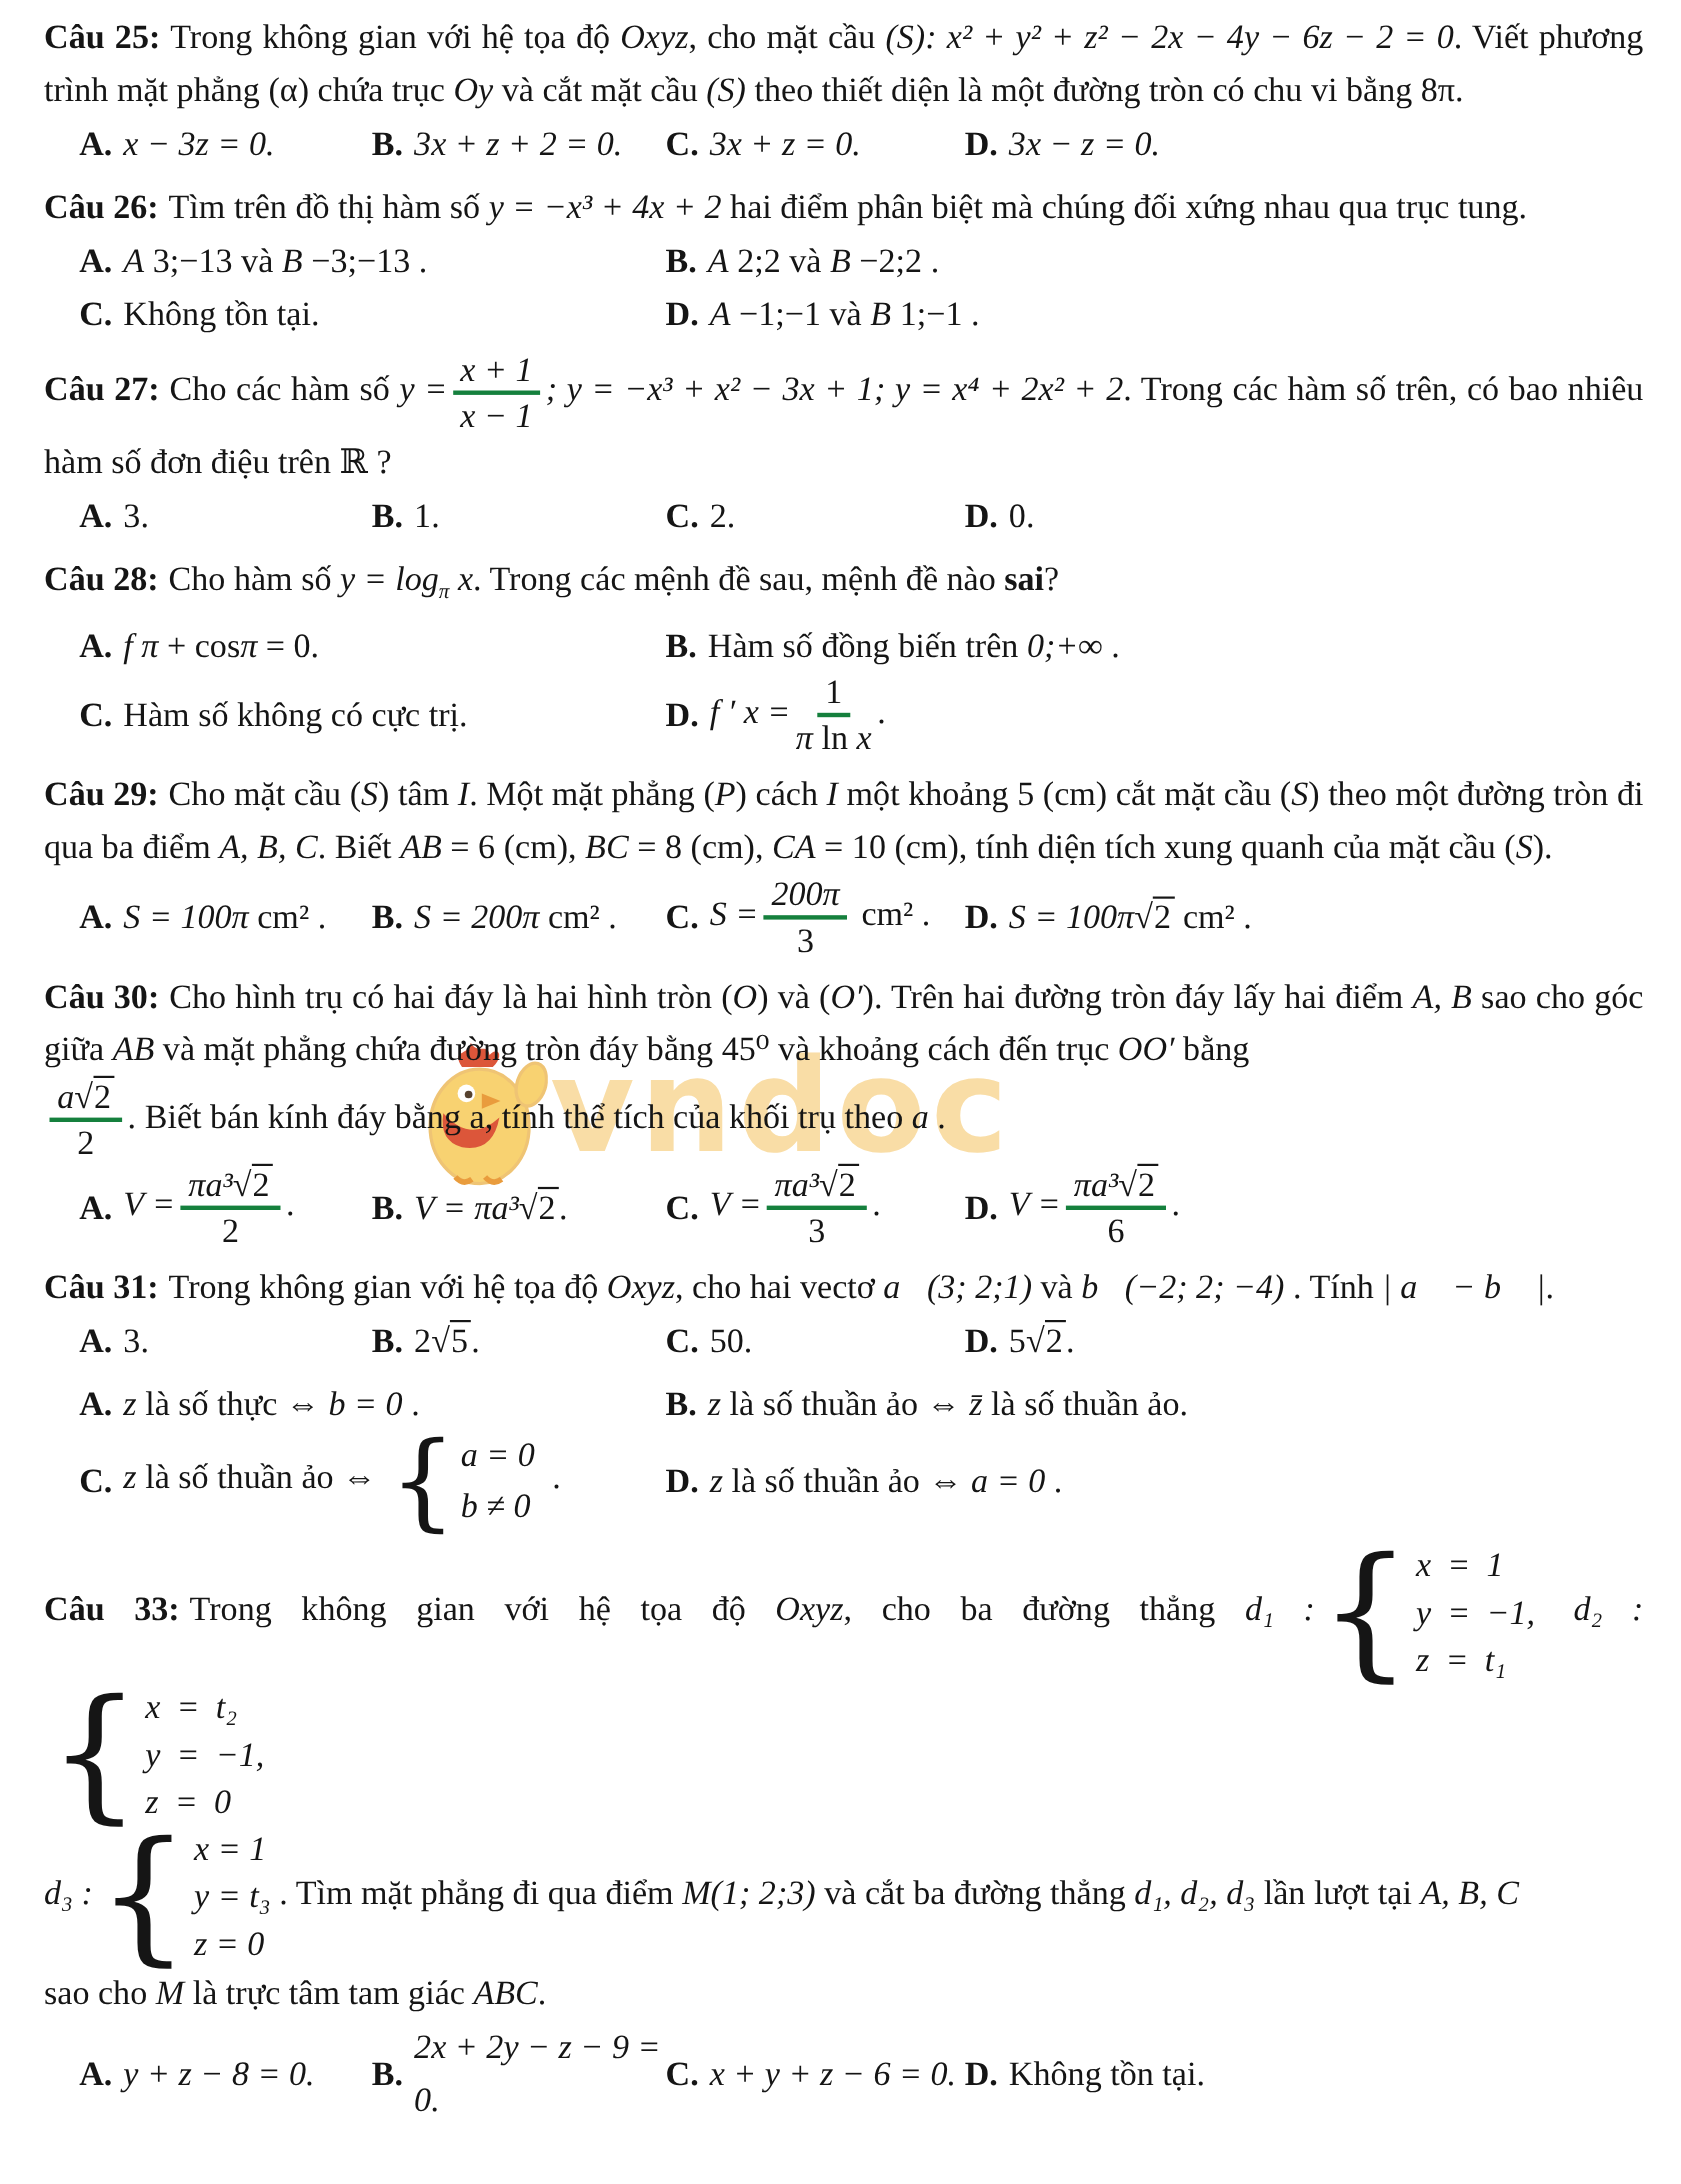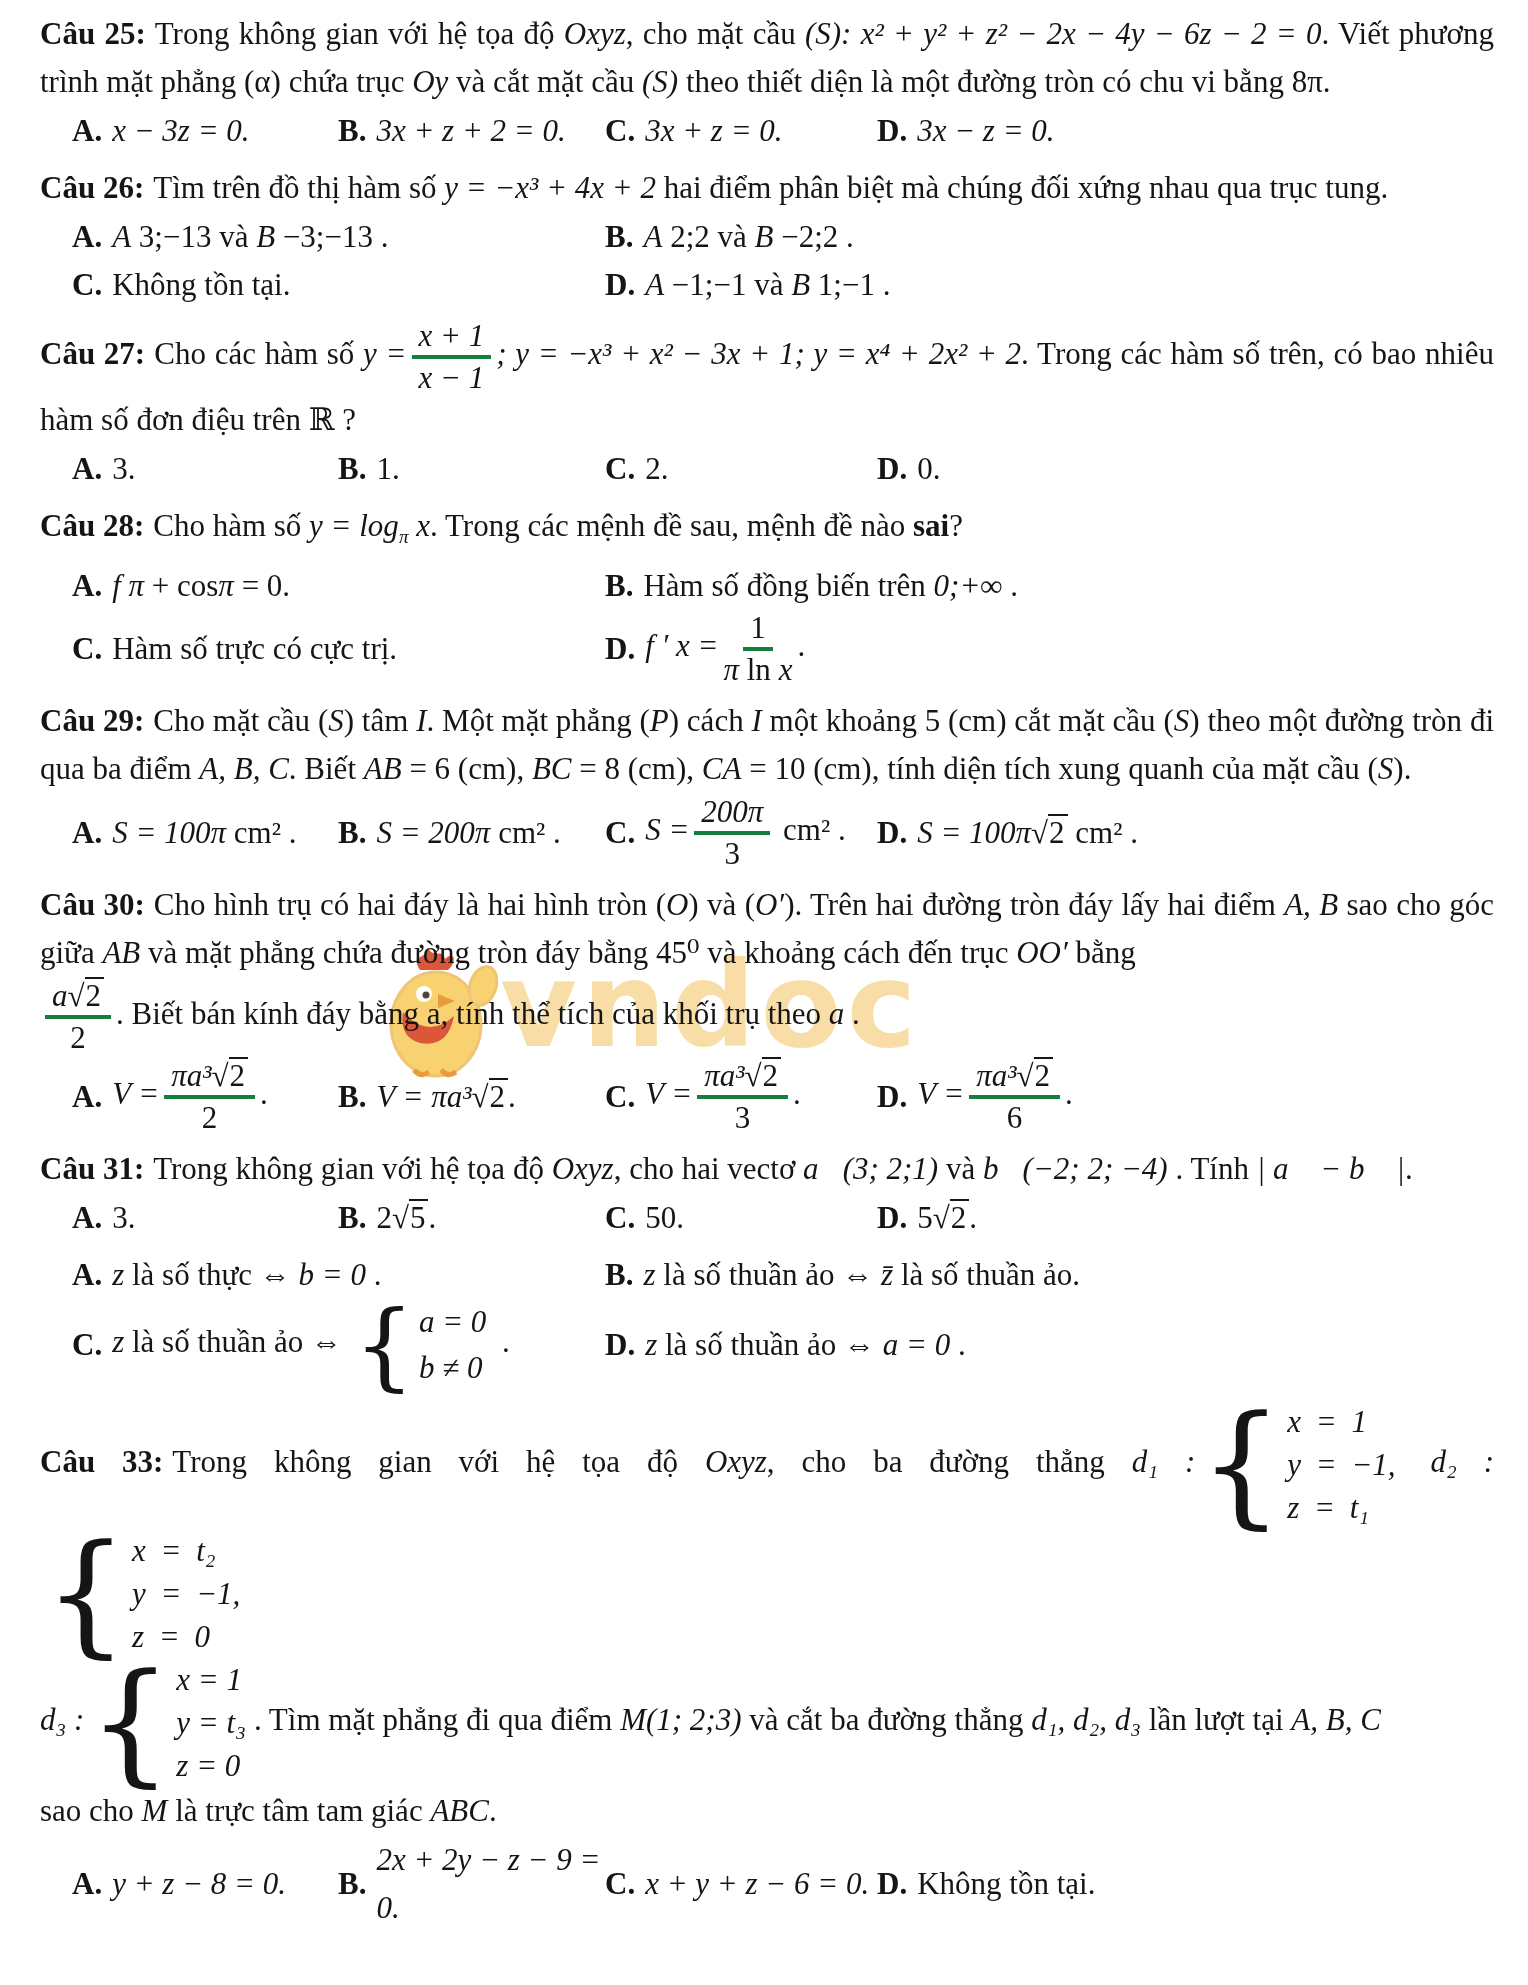--- a/index.html
+++ b/index.html
@@ -141,21 +141,21 @@
         <span class="opt">
             <b class="letter">A.</b>
             <span class="segs"><span class="seg-m">f π </span><span class="seg-t">+ cos</span><span class="seg-m">π</span><span class="seg-t"> = 0.</span></span>
           </span>
         <span class="opt">
             <b class="letter">B.</b>
             <span class="segs"><span class="seg-t">Hàm số đồng biến trên </span><span class="seg-m">0;+∞</span><span class="seg-t"> .</span></span>
           </span>
         <span class="opt">
             <b class="letter">C.</b>
-            <span class="segs"><span class="seg-t">Hàm số trực có cực trị.</span></span>
+            <span class="segs"><span class="seg-t">Hàm số không có cực trị.</span></span>
           </span>
         <span class="opt">
             <b class="letter">D.</b>
             <span class="segs"><span class="seg-m">f ′ x =</span><span class="frac">
                 <span class="num"><span class="seg-t">1</span></span>
                 <span class="den"><span class="seg-m">π </span><span class="seg-t">ln </span><span class="seg-m">x</span></span>
               </span><span class="seg-t">.</span></span>
           </span>
       </div>
     </section>

